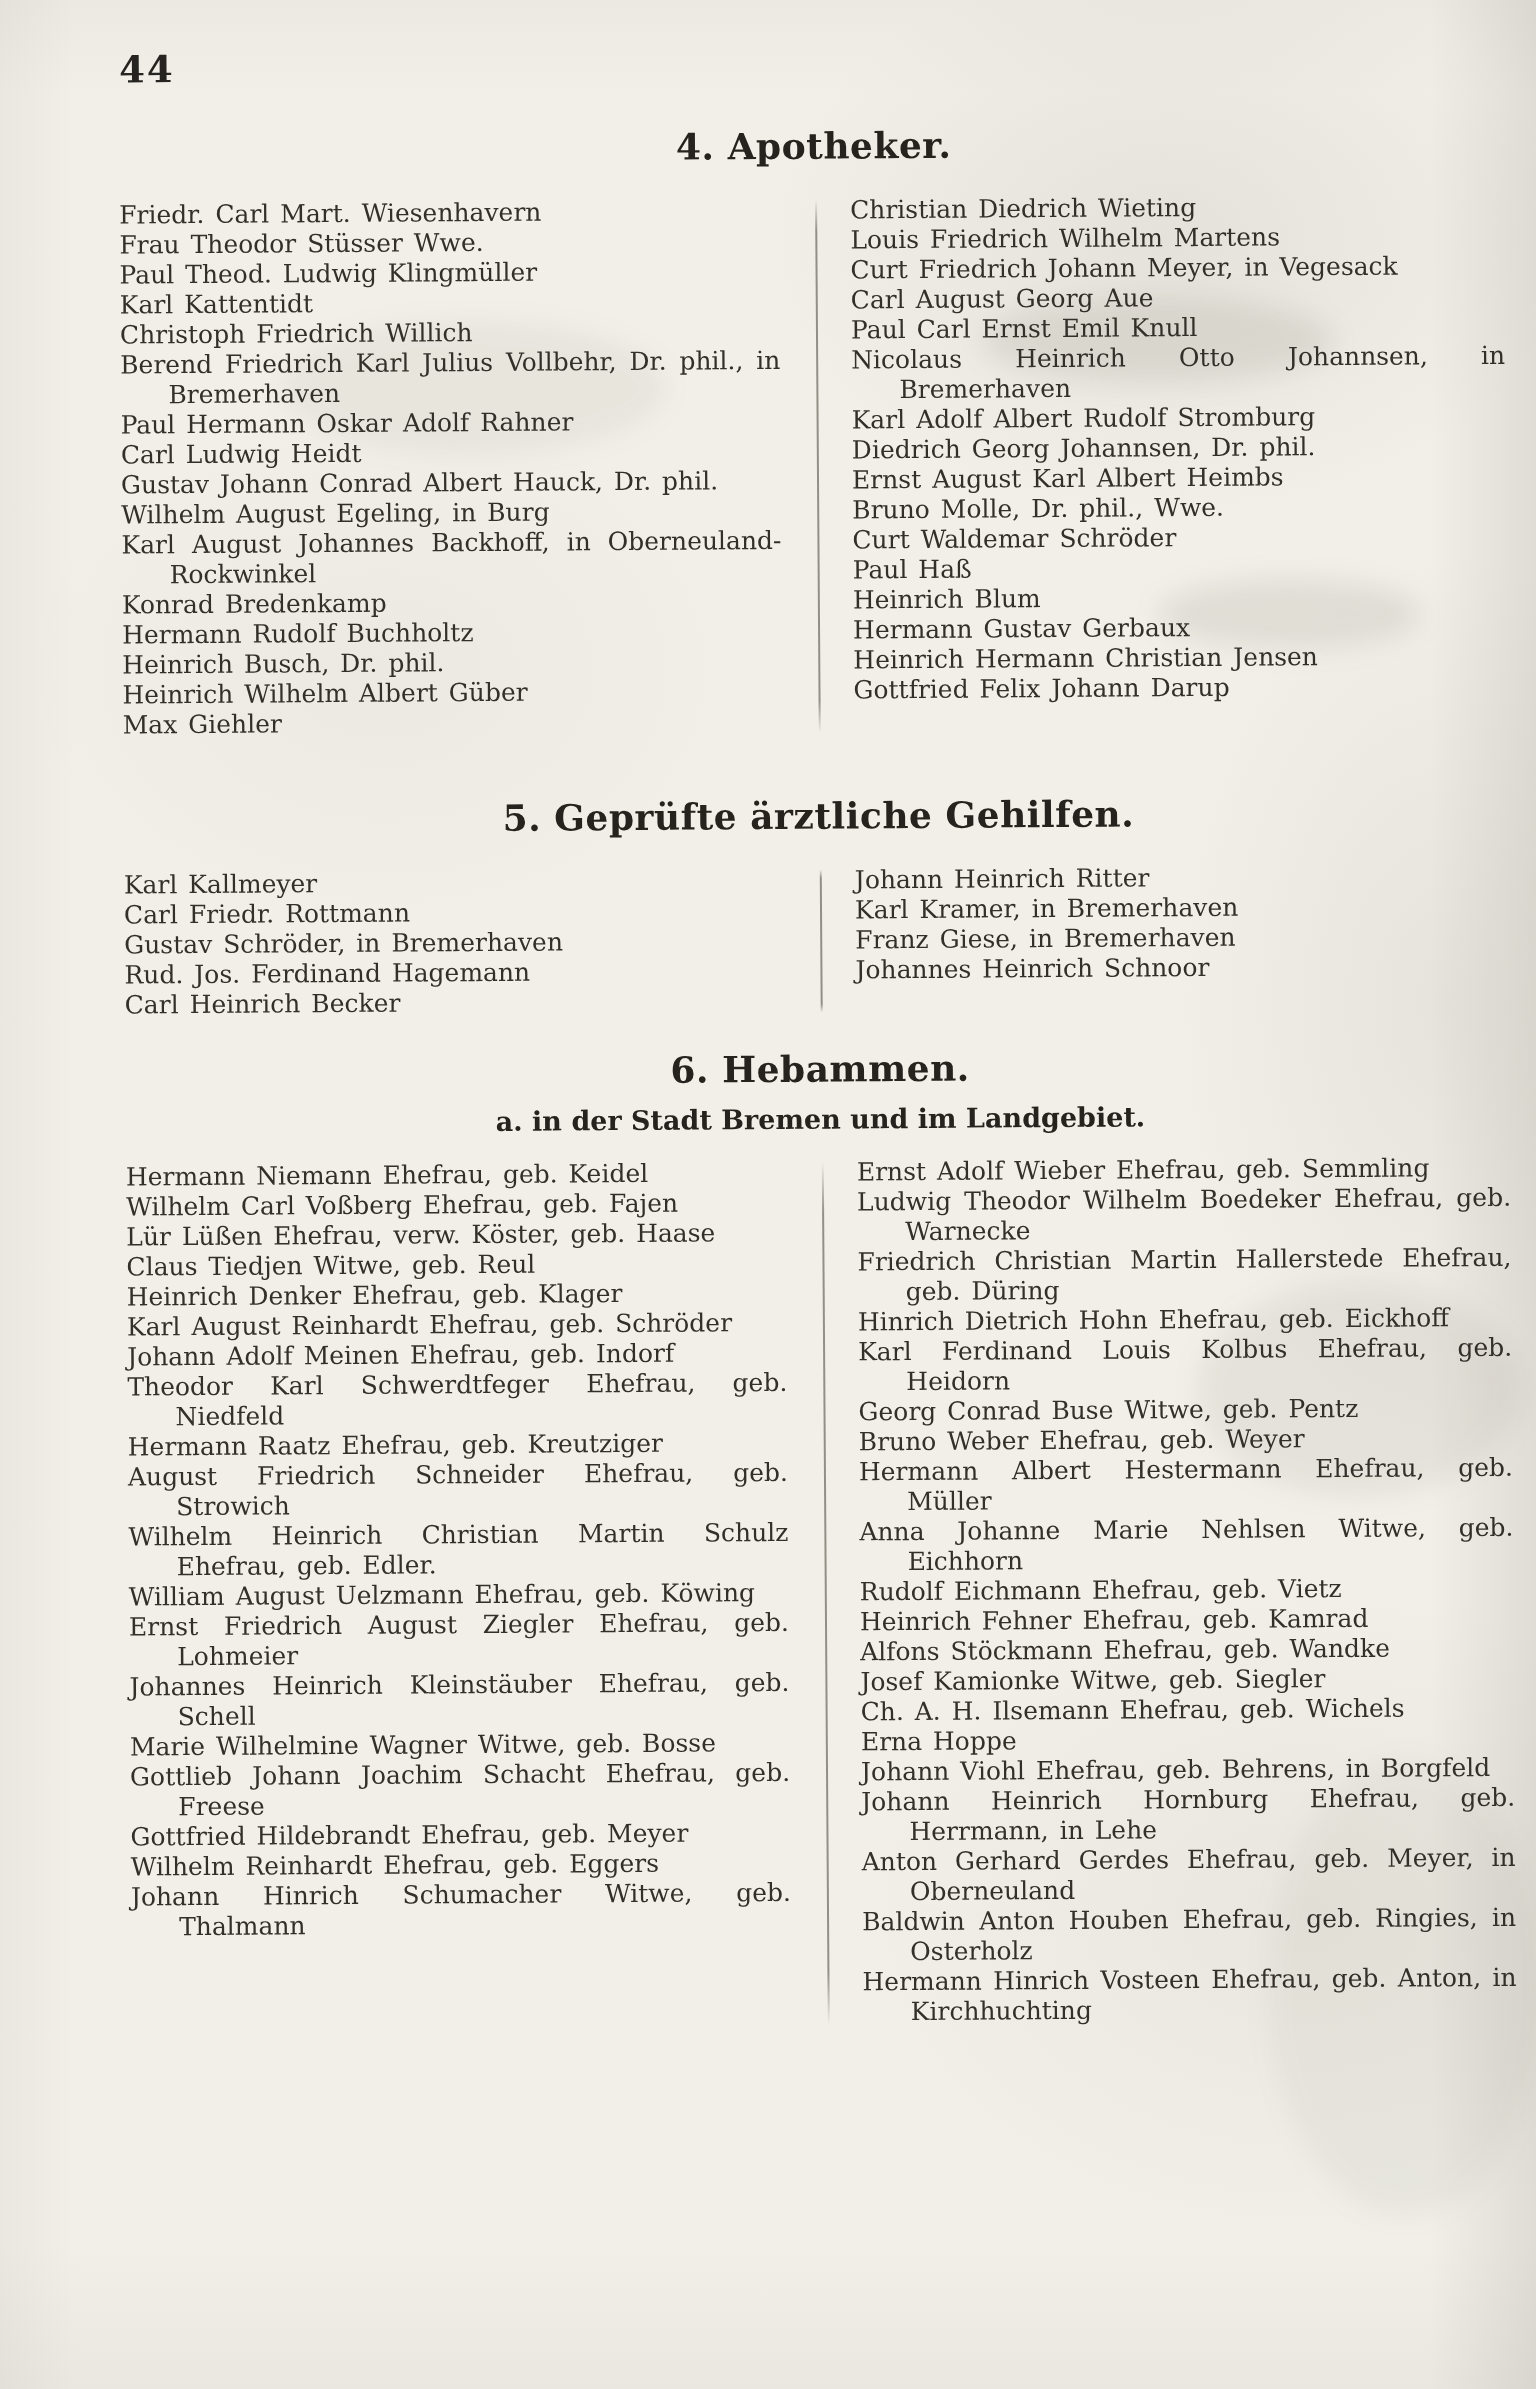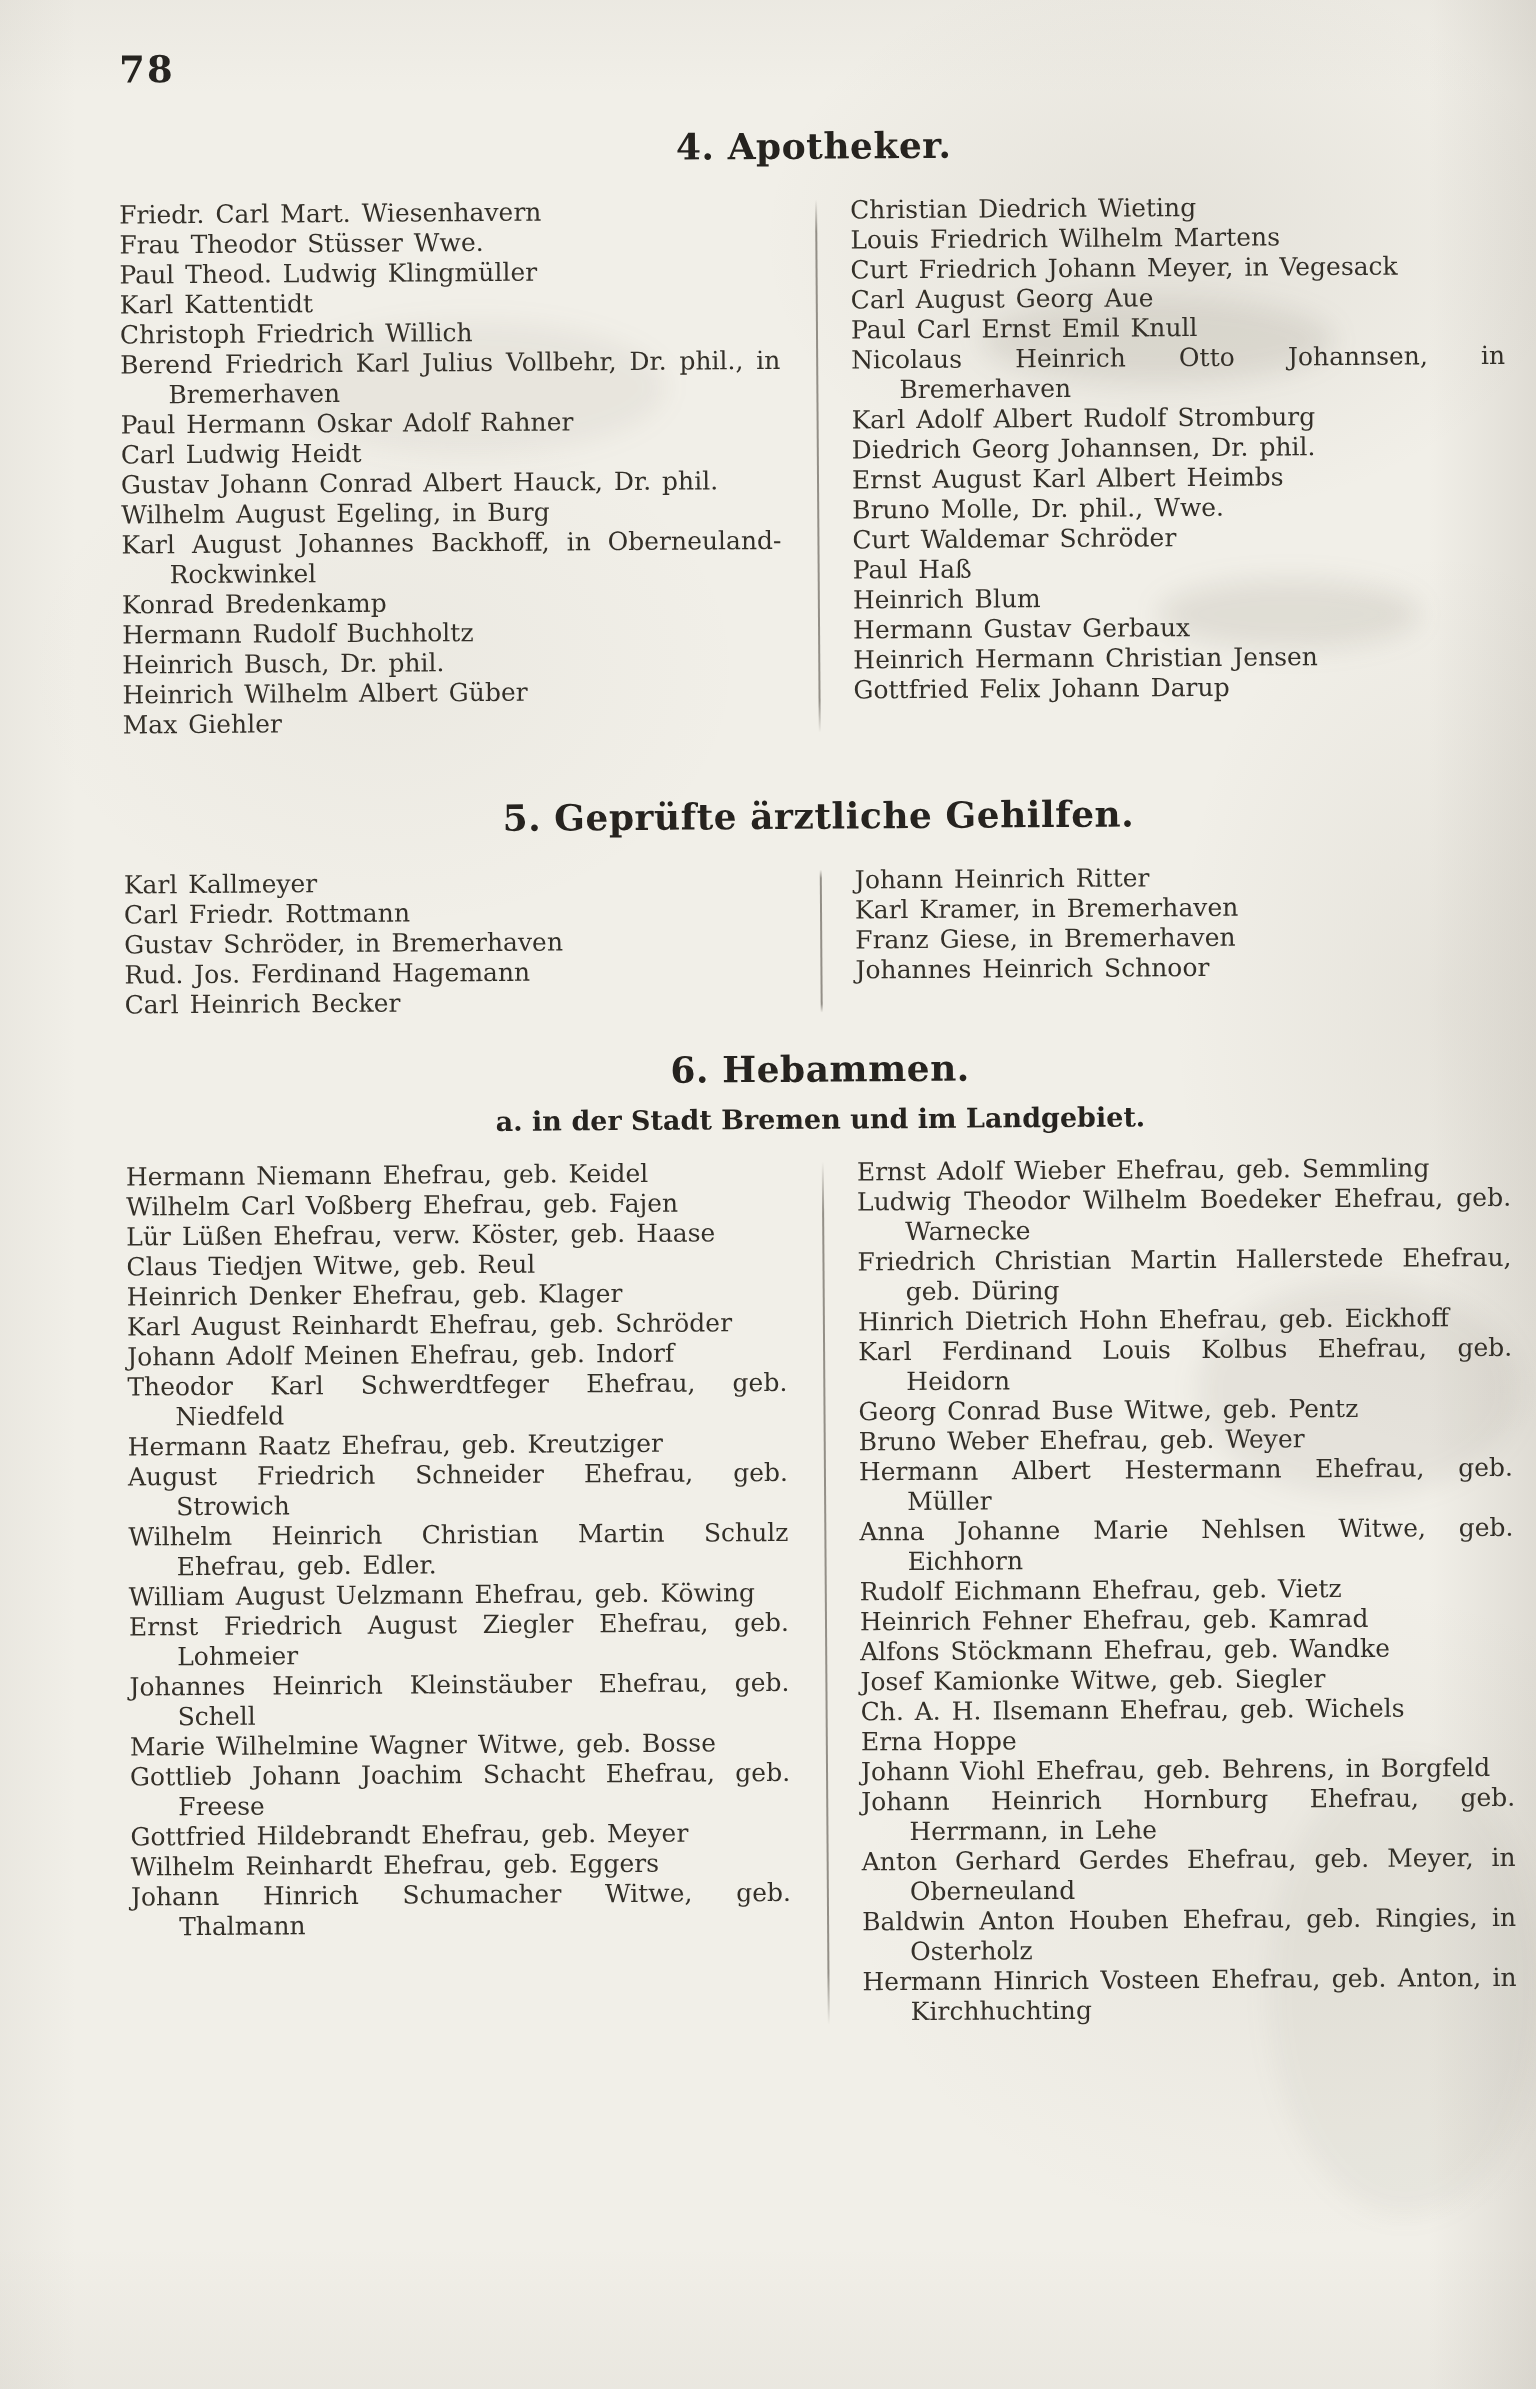--- a/index.html
+++ b/index.html
@@ -63,21 +63,21 @@
 <body>
 
 <div class="page">
   <div class="ghost g1"></div>
   <div class="ghost g2"></div>
   <div class="ghost g3"></div>
   <div class="ghost g4"></div>
   <div class="ghost g5"></div>
 
   <div class="content">
-    <div class="page-number">78</div>
+    <div class="page-number">44</div>
 
     <div class="sections">
 
       <section class="sec sec-4">
         <h2 class="sec-title">4. Apotheker.</h2>
         <div class="cols">
           <div class="col left">
               <div class="entry">Friedr. Carl Mart. Wiesenhavern</div>
               <div class="entry">Frau Theodor Stüsser Wwe.</div>
               <div class="entry">Paul Theod. Ludwig Klingmüller</div>

